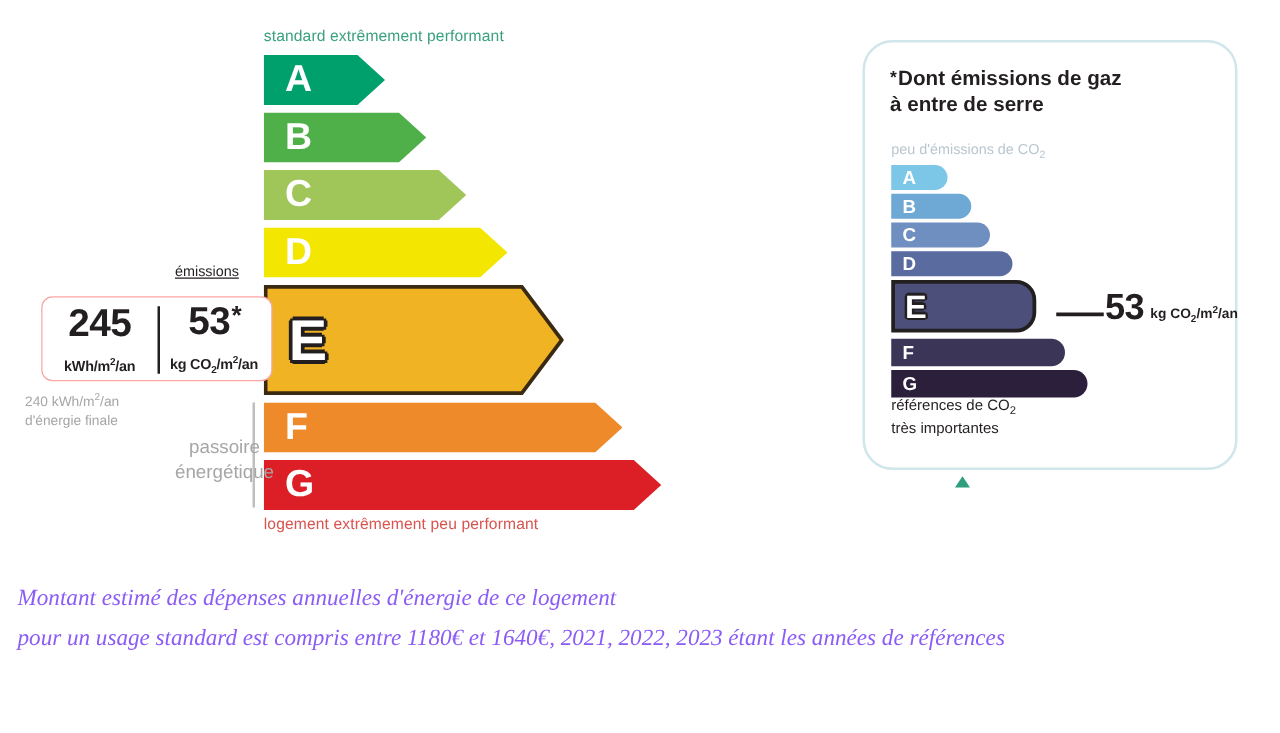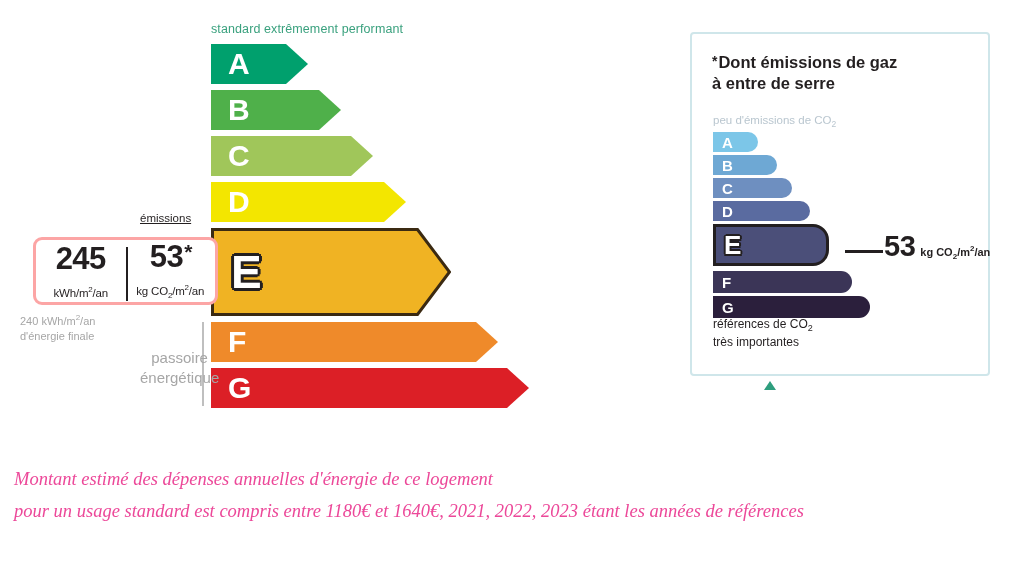--- a/index.html
+++ b/index.html
@@ -57,21 +57,21 @@
       -3px 0 #231f20, 3px 0 #231f20, 0 -3px #231f20, 0 3px #231f20,
       -2px -2px #231f20, 2px -2px #231f20, -2px 2px #231f20, 2px 2px #231f20;
   }
 
   
   #value-box {
     position: absolute;
     left: 33px; top: 237px;
     width: 185px; height: 68px;
     background: #ffffff;
-    border: 3px solid #fca5a5;
+    border: 1px solid #fca5a5;
     border-radius: 9px;
     display: flex;
     z-index: 6;
   }
   #value-box .cell {
     flex: 1;
     display: flex;
     flex-direction: column;
     align-items: center;
     justify-content: center;
@@ -92,21 +92,21 @@
     position: relative;
   }
   .big-num .star {
     font-size: 21px;
     position: relative;
     top: -8px;
     left: 1px;
   }
   .unit {
     font-size: 11.5px;
-    font-weight: normal;
+    font-weight: bold;
     color: #231f20;
     margin-top: 11px;
     letter-spacing: -0.2px;
     white-space: nowrap;
   }
   .unit sub { font-size: 8px; }
   .unit sup { font-size: 8px; }
 
   .hdr {
     position: absolute;
@@ -142,21 +142,21 @@
     background: #bfbfbf;
   }
 
   
   #co2-panel {
     position: absolute;
     left: 690px; top: 32px;
     width: 300px; height: 344px;
     background: #ffffff;
     border: 2px solid #cfe6ea;
-    border-radius: 4px;
+    border-radius: 24px;
   }
   #co2-title {
     position: absolute;
     left: 20px; top: 18px;
     font-size: 16.5px;
     font-weight: bold;
     color: #231f20;
     line-height: 1.3;
   }
   #co2-title .star { font-size: 14px; vertical-align: 2px; margin-right: 1px; }
@@ -245,21 +245,21 @@
   #footer {
     position: absolute;
     left: 14px; top: 468px;
     width: 995px;
   }
   #footer p {
     margin: 0 0 9px 0;
     font-family: "Liberation Serif", serif;
     font-style: italic;
     font-size: 18.5px;
-    color: #ec4899;
+    color: #8b5cf6;
     line-height: 1.22;
     white-space: nowrap;
   }
 </style>
 </head>
 <body>
 
 <div id="page">
 
   <div id="dpe-panel">
@@ -304,20 +304,21 @@
           <span class="letter" style="position: relative;">F</span>
         </div>
         <div class="bar" id="bar-G" style="left: 211px; top: 368px; width: 318px; height: 40px;">
           <svg class="bar-shape" viewBox="0 0 318 40" preserveAspectRatio="none">
             <path d="M0,0 L296,0 L318,20 L296,40 L0,40 Z" fill="#dc1f26"></path>
           </svg>
           <span class="letter" style="position: relative;">G</span>
         </div>
       </div>
 
+    <div class="scale-caption" id="caption-bottom">logement extrêmement peu performant</div>
 
     <div class="hdr" id="hdr-emiss">émissions</div>
 
     <div id="value-box">
       <div class="cell">
         <div class="big-num">245</div>
         <div class="unit">
           <span>kWh/m</span><sup>2</sup><span>/an</span>
         </div>
       </div>

